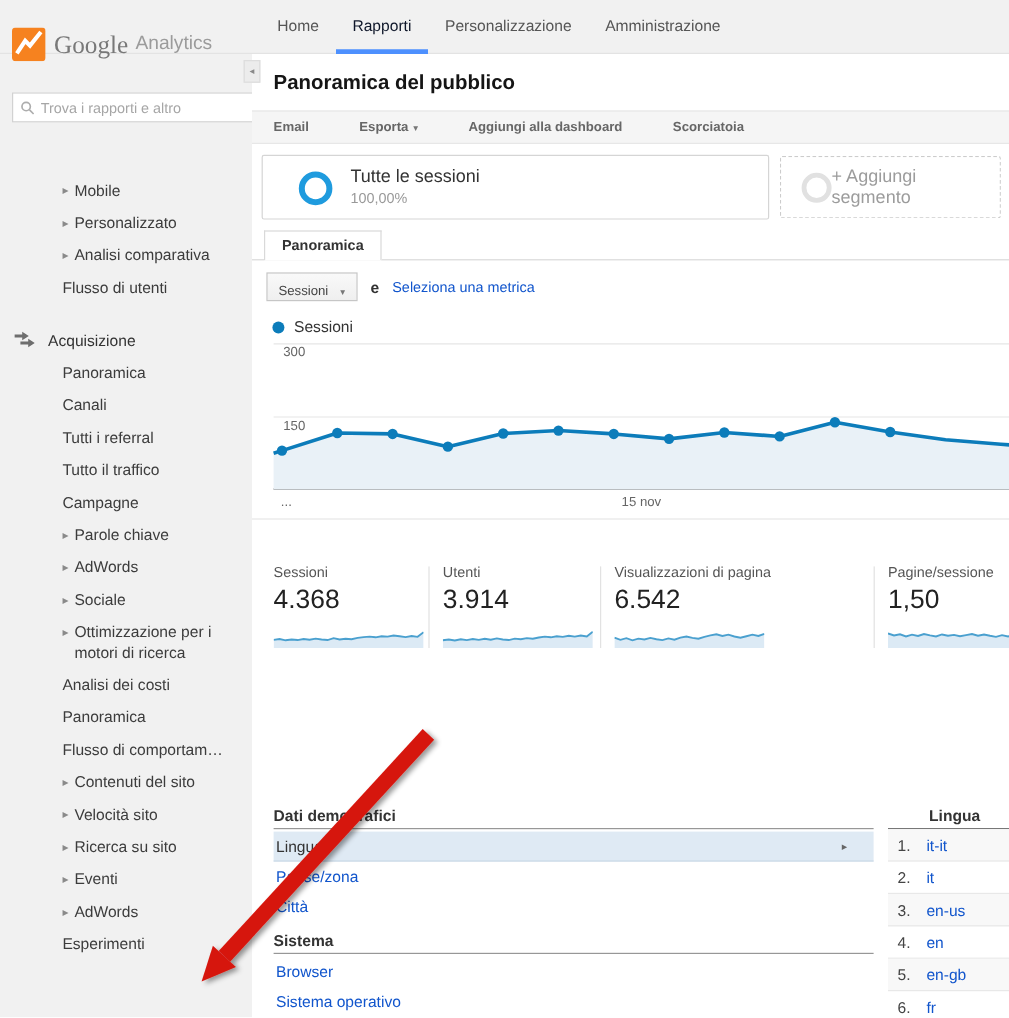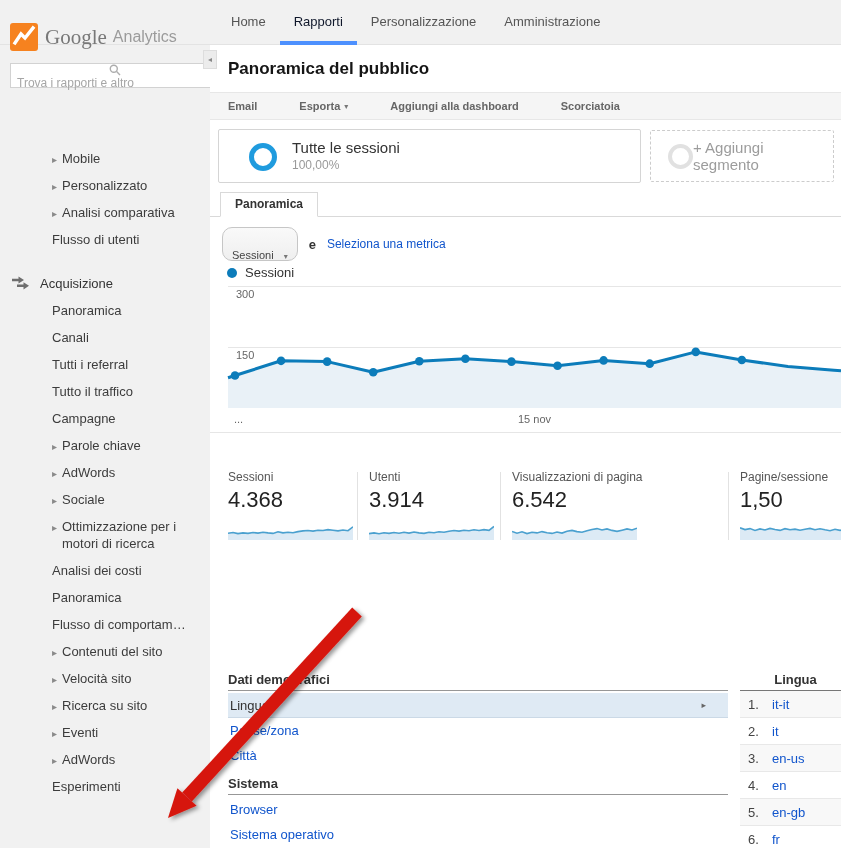--- a/index.html
+++ b/index.html
@@ -17,23 +17,23 @@
   .logo-mark { width: 28px; height: 28px; }
   .logo-brand { font-family: "Liberation Serif", serif; font-size: 21px; color: #787878; margin-left: 7px; }
   .logo-product { font-size: 16px; color: #9b9b9b; margin-left: 6px; }
   .nav { position: absolute; left: 217px; top: 0; height: 45px; display: flex; }
   .nav-item { padding: 0 14px; line-height: 43px; font-size: 13px; color: #555; cursor: pointer; }
   .nav-item.active { color: #0f172a; box-shadow: inset 0 -4px 0 #4d90fe; }
 
   
   .sidebar { position: absolute; left: 0; top: 45px; width: 210px; height: 803px;
              background: #f1f1f1; overflow: hidden; }
-  .search-box { position: absolute; left: 10px; top: 18px; width: 214px; height: 25px;
+  .search-box { position: absolute; left: 10px; top: 32px; width: 214px; height: 25px;
                 background: #fff; border: 1px solid #d2d2d2; display: flex; align-items: center;
-                padding: 0 6px; flex-direction: column; }
+                padding: 0 6px; }
   .search-box svg { flex: 0 0 auto; margin-right: 5px; }
   .search-input { border: 0; outline: 0; background: transparent; font-size: 12px; color: #333; width: 100%;
                   font-family: "Liberation Sans", sans-serif; }
   .search-input::placeholder { color: #a6a6a6; }
   .collapse { position: absolute; left: 203px; top: 50px; width: 14px; height: 19px; z-index: 4;
               background: #ececec; border: 1px solid #ddd; color: #8a8a8a; font-size: 8px;
               text-align: center; line-height: 17px; cursor: pointer; }
   .side-nav { position: absolute; left: 0; top: 100px; right: 0; }
   .s-item { position: relative; line-height: 17px; padding: 5px 14px 5px 52px;
             font-size: 13px; color: #3c3c3c; cursor: pointer; }
@@ -65,22 +65,22 @@
              padding-left: 17px; cursor: pointer; }
   .add-ring { width: 25px; height: 25px; border: 4px solid #e1e1e1; border-radius: 50%; flex: 0 0 auto; }
   .add-label { font-size: 15px; color: #9c9c9c; }
 
   .tabrow { position: absolute; left: 0; right: 0; top: 147px; height: 25px; border-bottom: 1px solid #d9d9d9; }
   .tab { position: absolute; left: 10px; bottom: -1px; height: 25px; background: #fff;
          border: 1px solid #d9d9d9; border-bottom: 1px solid #fff; padding: 0 14px;
          line-height: 23px; font-size: 12px; font-weight: bold; color: #333; cursor: pointer; }
 
   .selector { position: absolute; left: 12px; top: 182px; display: flex; align-items: center; gap: 11px; }
-  .dd-btn { border: 1px solid #c6c6c6; border-radius: 10px; background: linear-gradient(#f9f9f9, #efefef);
-            height: 24px; line-height: 22px; padding: 16px 9px; font-size: 11px; color: #444; cursor: pointer; }
+  .dd-btn { border: 1px solid #c6c6c6; border-radius: 0; background: linear-gradient(#f9f9f9, #efefef);
+            height: 24px; line-height: 22px; padding: 4px 9px; font-size: 11px; color: #444; cursor: pointer; }
   .dd-btn .caret { margin-left: 7px; }
   .conj { font-size: 13px; font-weight: bold; color: #333; }
   .sel-link { font-size: 12px; color: #15c; cursor: pointer; }
 
   .legend { position: absolute; left: 17px; top: 220px; display: flex; align-items: center; gap: 8px; }
   .legend-dot { width: 10px; height: 10px; border-radius: 50%; background: #0c7cba; }
   .legend-label { font-size: 13px; color: #333; }
 
   .chart { position: absolute; left: 18px; top: 241px; width: 613px; height: 122px;
            border-bottom: 1px solid #3a3a3a; }

